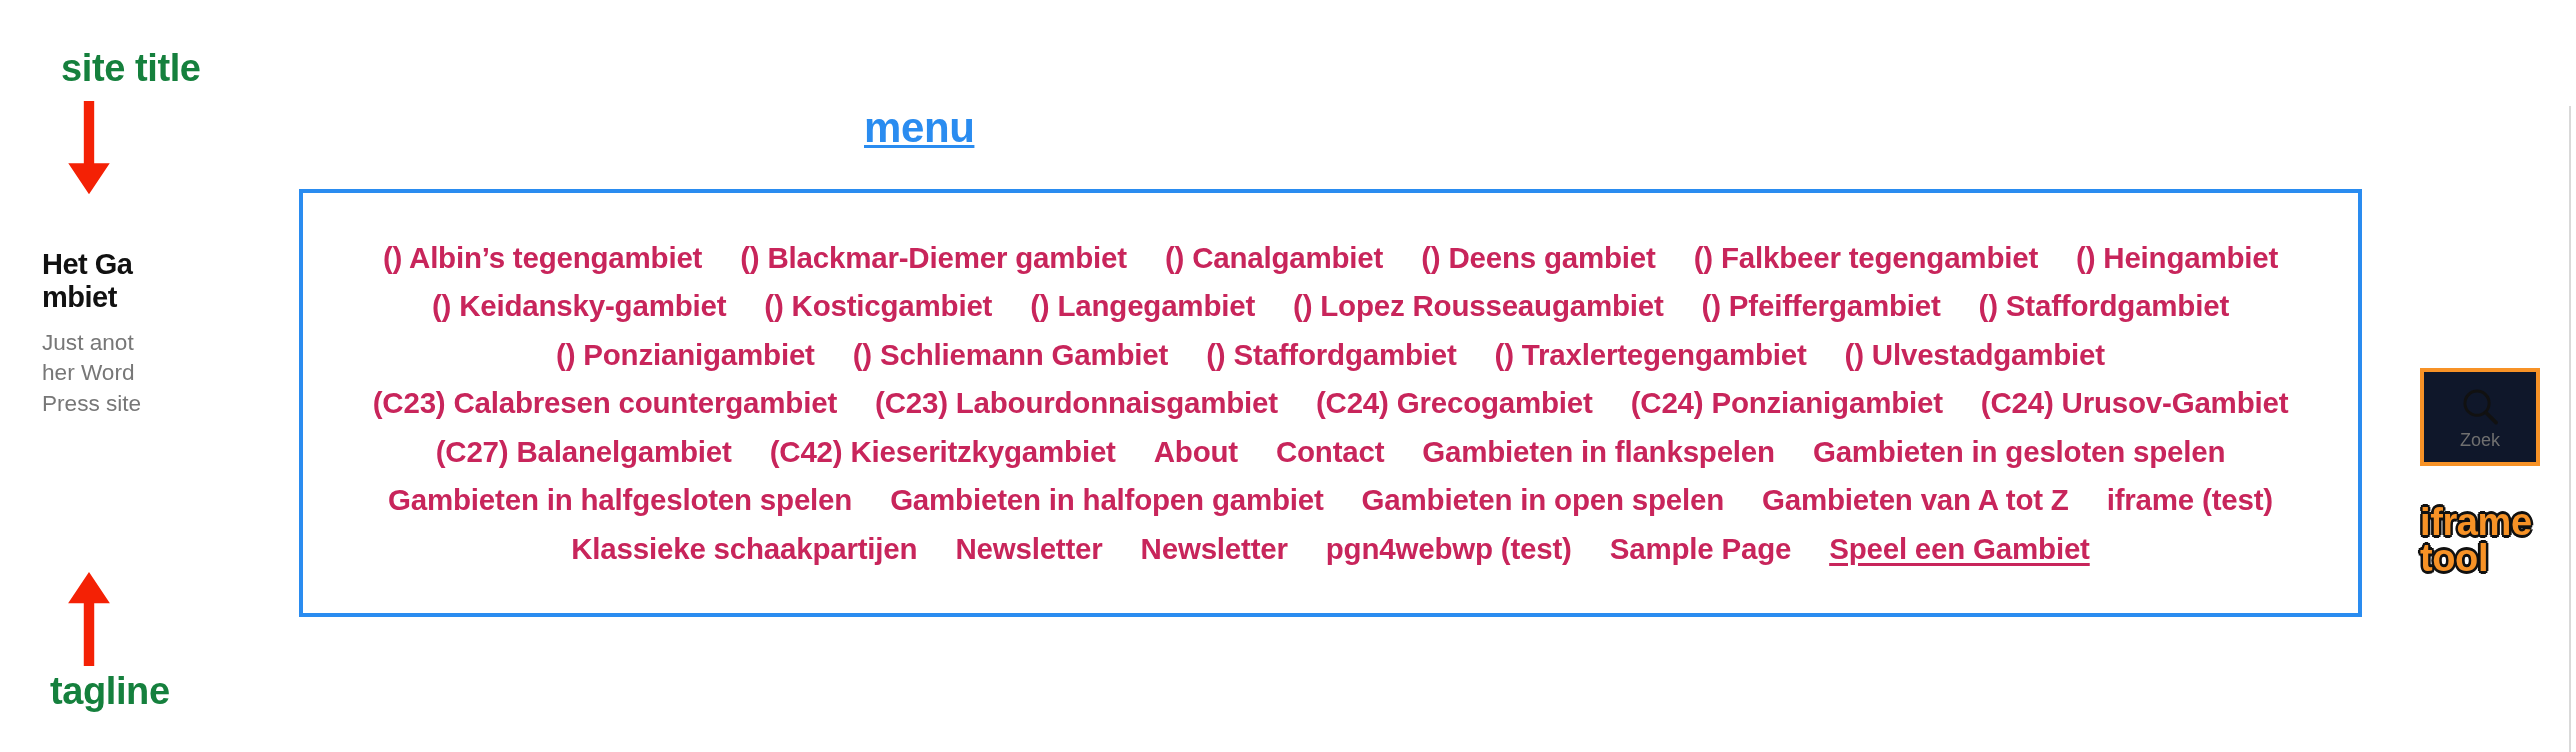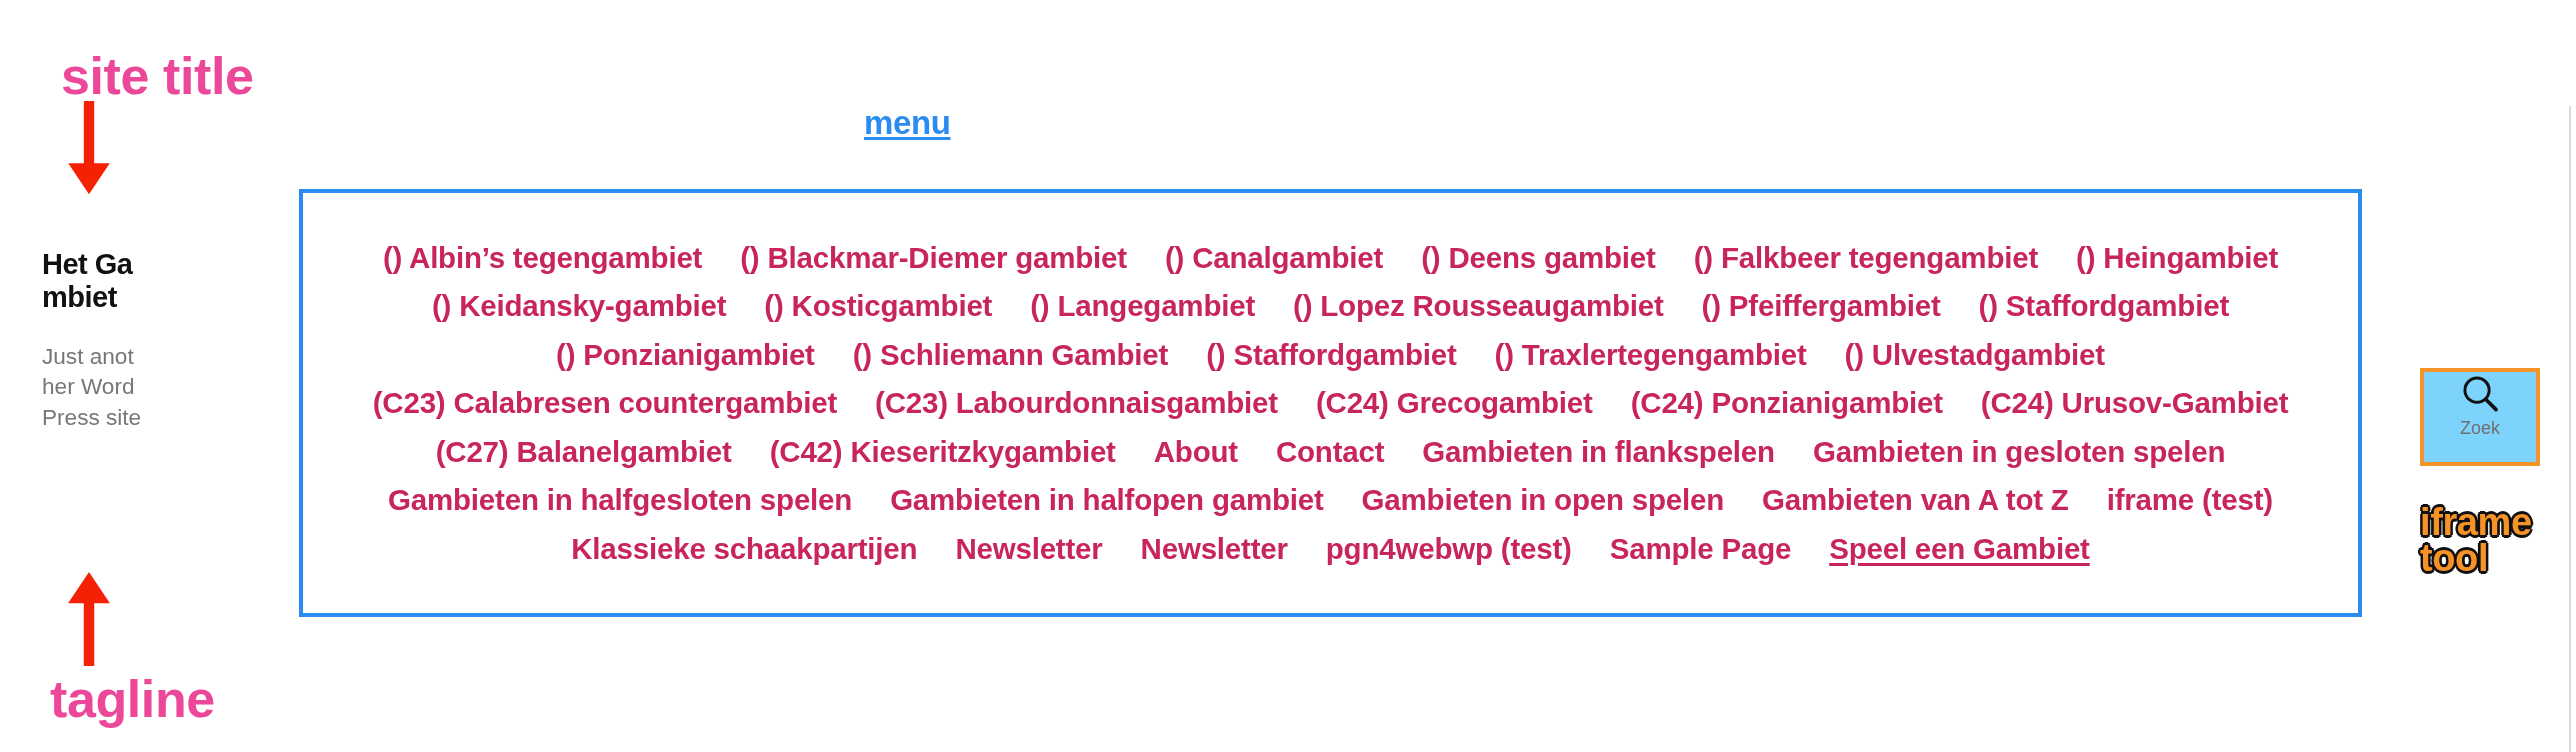--- a/index.html
+++ b/index.html
@@ -18,42 +18,42 @@
 
   
   .callout {
     position: absolute;
     font-weight: bold;
     font-family: "Liberation Sans", sans-serif;
     line-height: 1.05;
     white-space: pre;
   }
   .callout-red {
-    color: #ec4899;
-    font-size: 52px;
+    color: #15803d;
+    font-size: 38px;
     letter-spacing: -0.4px;
     text-shadow:
        1.7px  1.7px 0 #ffffff, -1.7px  1.7px 0 #ffffff,
        1.7px -1.7px 0 #ffffff, -1.7px -1.7px 0 #ffffff,
        0 2.6px 0 #ffffff, 0 -2.6px 0 #ffffff,
        2.6px 0 0 #ffffff, -2.6px 0 0 #ffffff;
   }
   .callout-orange {
     color: #f79226;
     font-size: 38px;
     letter-spacing: -0.4px;
     text-shadow:
        1.7px  1.7px 0 #111111, -1.7px  1.7px 0 #111111,
        1.7px -1.7px 0 #111111, -1.7px -1.7px 0 #111111,
        0 2.6px 0 #111111, 0 -2.6px 0 #111111,
        2.6px 0 0 #111111, -2.6px 0 0 #111111;
   }
   .callout-blue {
     color: #2a8cf0;
-    font-size: 33px;
+    font-size: 42px;
     letter-spacing: -0.4px;
     text-decoration: underline;
     text-decoration-thickness: 2.6px;
     text-underline-offset: 2.6px;
     text-shadow:
        1.7px  1.7px 0 #ffffff, -1.7px  1.7px 0 #ffffff,
        1.7px -1.7px 0 #ffffff, -1.7px -1.7px 0 #ffffff,
        0 2.6px 0 #ffffff, 0 -2.6px 0 #ffffff,
        2.6px 0 0 #ffffff, -2.6px 0 0 #ffffff;
   }
@@ -72,21 +72,21 @@
   }
   #site-title {
     font-size: 29px;
     font-weight: bold;
     color: #111111;
     line-height: 1.13;
     letter-spacing: -0.5px;
     word-break: break-all;
   }
   #site-tagline {
-    margin-top: 28px;
+    margin-top: 14px;
     font-size: 22.6px;
     color: #777777;
     line-height: 1.35;
     word-break: break-all;
   }
 
   
   #menu-box {
     position: absolute;
     left: 299px;
@@ -128,25 +128,25 @@
 
   
   #search-tool {
     position: absolute;
     left: 2420px;
     top: 368px;
     width: 120px;
     height: 98px;
     border: 4.3px solid #f79226;
     box-sizing: border-box;
-    background: #7dd3fc;
+    background: #0f172a;
     display: flex;
     flex-direction: column;
     align-items: center;
-    justify-content: flex-start;
+    justify-content: center;
   }
   #search-icon-wrap {
     width: 45px;
     height: 45px;
     display: block;
     margin-bottom: 1.7px;
   }
   #search-label {
     font-size: 18px;
     color: #6f6f6f;

